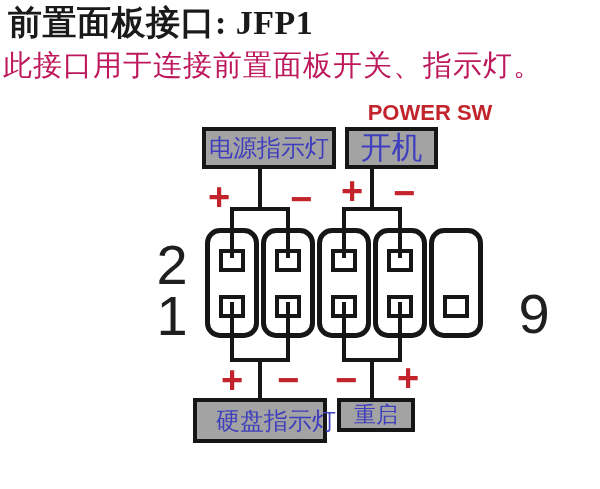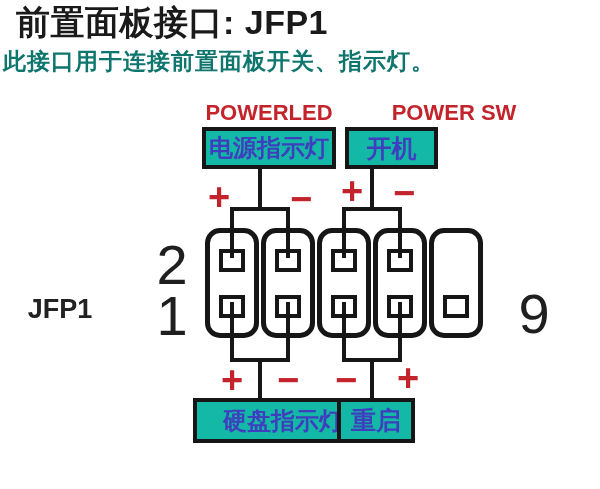--- a/index.html
+++ b/index.html
@@ -3,24 +3,24 @@
 <meta charset="utf-8">
 <style>
   :root { --red:#c3242c; --blue:#3e3ebe; --line:#161616; --bg:#ffffff; }
   html,body { margin:0; padding:0; background:#fff; }
   .canvas {
     position:relative; width:600px; height:489px; background:var(--bg);
     font-family:"Liberation Sans","DejaVu Sans",sans-serif; overflow:hidden;
   }
   .abs { position:absolute; }
   .title { font-size:34px; font-weight:bold; color:#1a1a1a; letter-spacing:0.5px; white-space:nowrap; }
-  .subtitle { font-size:23px; font-weight:700; color:#0f766e; letter-spacing:1px; white-space:nowrap; }
+  .subtitle { font-size:29px; font-weight:400; color:#be185d; letter-spacing:1px; white-space:nowrap; }
   .red-label { color:var(--red); font-weight:bold; text-align:center; white-space:nowrap; }
   .zh-box {
-    border:4px solid var(--line); background:#14b8a6; color:var(--blue); font-weight:bold;
+    border:4px solid var(--line); background:#a3a3a3; color:var(--blue); font-weight:normal;
     display:flex; align-items:center; justify-content:center; box-sizing:border-box;
     z-index:5; white-space:nowrap;
   }
   .wire { position:absolute; background:var(--line); z-index:3; }
   .col {
     position:absolute; top:228px; width:54px; height:110px; box-sizing:border-box;
     border:5px solid var(--line); border-radius:15px; background:#fff; z-index:1;
   }
   .pin {
     position:absolute; width:26px; height:23px; box-sizing:border-box;
@@ -31,28 +31,27 @@
     color:var(--red); font-weight:bold; font-size:38px; z-index:4; line-height:40px;
   }
   .num { position:absolute; font-size:56px; line-height:56px; color:#1f1f1f; text-align:center; font-weight:400; }
   .jfp1 { position:absolute; font-size:27px; font-weight:600; color:#222; text-align:center; }
 </style>
 </head>
 <body>
 
 <div class="canvas">
 
-  <div class="abs title" style="left:16px; top:0px;">前置面板接口: JFP1</div>
+  <div class="abs title" style="left:8px; top:0px;font-family:Liberation Serif, serif;">前置面板接口: JFP1</div>
   <div class="abs subtitle" style="left:3px; top:46px;">此接口用于连接前置面板开关、指示灯。</div>
 
-  <div class="abs red-label" style="left:200px; top:100px; width:138px; font-size:22px;">POWERLED</div>
-  <div class="abs red-label" style="left:360px; top:100px; width:140px; font-size:22px;margin-left:24px;">POWER SW</div>
+  <div class="abs red-label" style="left:360px; top:100px; width:140px; font-size:22px;">POWER SW</div>
 
   <div class="abs zh-box" style="left:202px; top:127px; width:134px; height:42px; font-size:24px;">电源指示灯</div>
-  <div class="abs zh-box" style="left:345px; top:127px; width:93px; height:42px; font-size:25px;">开机</div>
+  <div class="abs zh-box" style="left:345px; top:127px; width:93px; height:42px; font-size:31px;">开机</div>
 
   <div class="wire" style="left:258px; top:169px; width:4px; height:42px;"></div>
   <div class="wire" style="left:230px; top:207px; width:60px; height:4px;"></div>
   <div class="wire" style="left:230px; top:207px; width:4px; height:51px;"></div>
   <div class="wire" style="left:286px; top:207px; width:4px; height:51px;"></div>
 
   <div class="wire" style="left:370px; top:169px; width:4px; height:42px;"></div>
   <div class="wire" style="left:342px; top:207px; width:60px; height:4px;"></div>
   <div class="wire" style="left:342px; top:207px; width:4px; height:51px;"></div>
   <div class="wire" style="left:398px; top:207px; width:4px; height:51px;"></div>
@@ -72,37 +71,36 @@
   <div class="pin" style="left:275px; top:249px;"></div>
   <div class="pin" style="left:331px; top:249px;"></div>
   <div class="pin" style="left:387px; top:249px;"></div>
 
   <div class="pin" style="left:219px; top:295px;"></div>
   <div class="pin" style="left:275px; top:295px;"></div>
   <div class="pin" style="left:331px; top:295px;"></div>
   <div class="pin" style="left:387px; top:295px;"></div>
   <div class="pin" style="left:443px; top:295px;"></div>
 
-  <div class="jfp1" style="left:16px; top:294px; width:88px;">JFP1</div>
   <div class="num" style="left:146px; top:237px; width:52px;">2</div>
   <div class="num" style="left:146px; top:288px; width:52px;">1</div>
   <div class="num" style="left:500px; top:286px; width:68px;">9</div>
 
   <div class="wire" style="left:230px; top:302px; width:4px; height:60px;"></div>
   <div class="wire" style="left:286px; top:302px; width:4px; height:60px;"></div>
   <div class="wire" style="left:230px; top:358px; width:60px; height:4px;"></div>
   <div class="wire" style="left:258px; top:358px; width:4px; height:40px;"></div>
 
   <div class="wire" style="left:342px; top:302px; width:4px; height:60px;"></div>
   <div class="wire" style="left:398px; top:302px; width:4px; height:60px;"></div>
   <div class="wire" style="left:342px; top:358px; width:60px; height:4px;"></div>
   <div class="wire" style="left:370px; top:358px; width:4px; height:40px;"></div>
 
   <div class="sign" style="left:212px; top:360px;">+</div>
   <div class="sign" style="left:268px; top:360px;">−</div>
   <div class="sign" style="left:326px; top:360px;">−</div>
   <div class="sign" style="left:388px; top:358px;">+</div>
 
-  <div class="abs zh-box" style="left:193px; top:398px; width:148px; height:45px; font-size:24px;padding-left:32px;">硬盘指示灯</div>
-  <div class="abs zh-box" style="left:337px; top:398px; width:78px; height:45px; font-size:25px;">重启</div>
+  <div class="abs zh-box" style="left:193px; top:398px; width:134px; height:45px; font-size:24px;padding-left:32px;">硬盘指示灯</div>
+  <div class="abs zh-box" style="left:337px; top:398px; width:78px; height:34px; font-size:22px;">重启</div>
 
 
 </div>
 
 </body></html>

